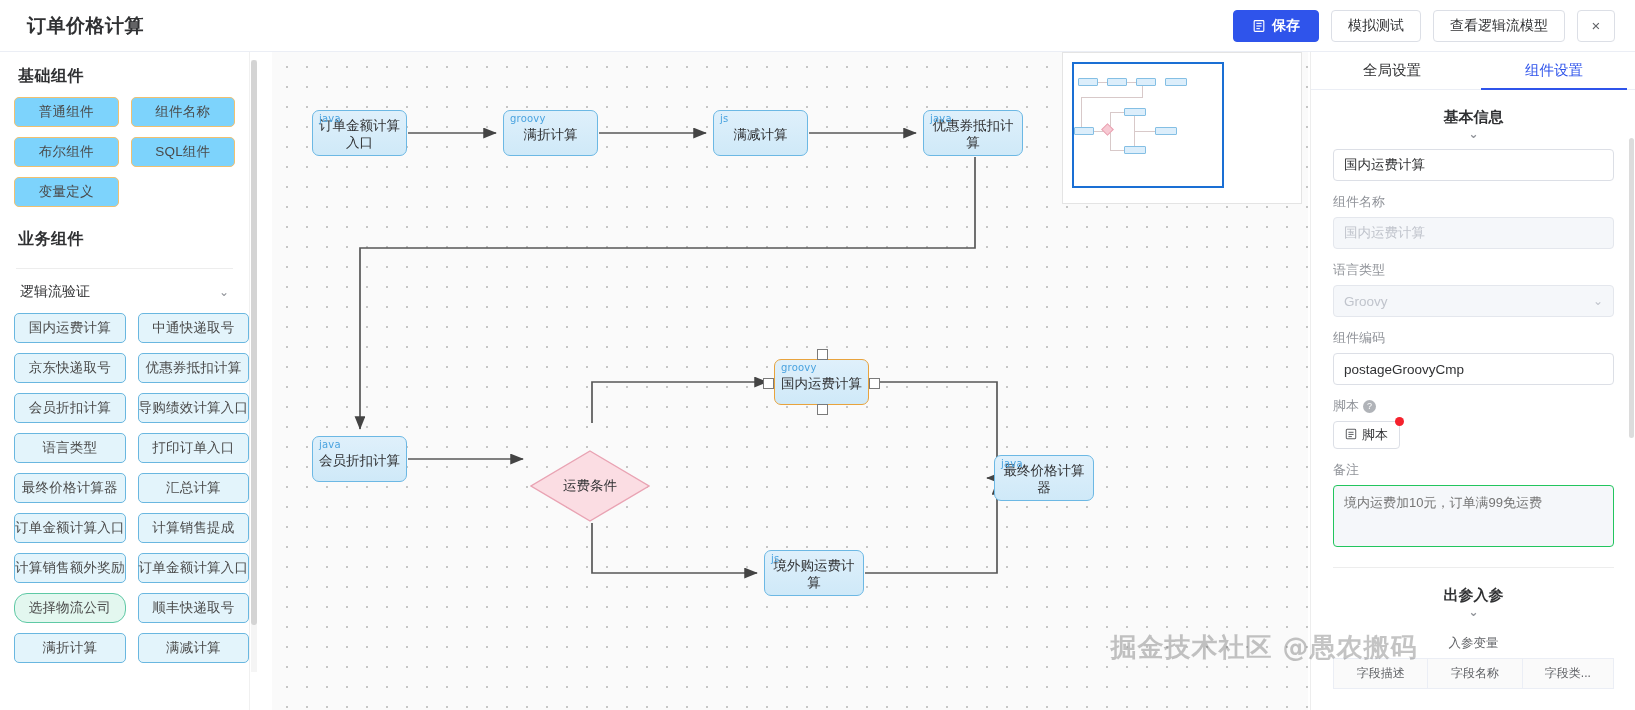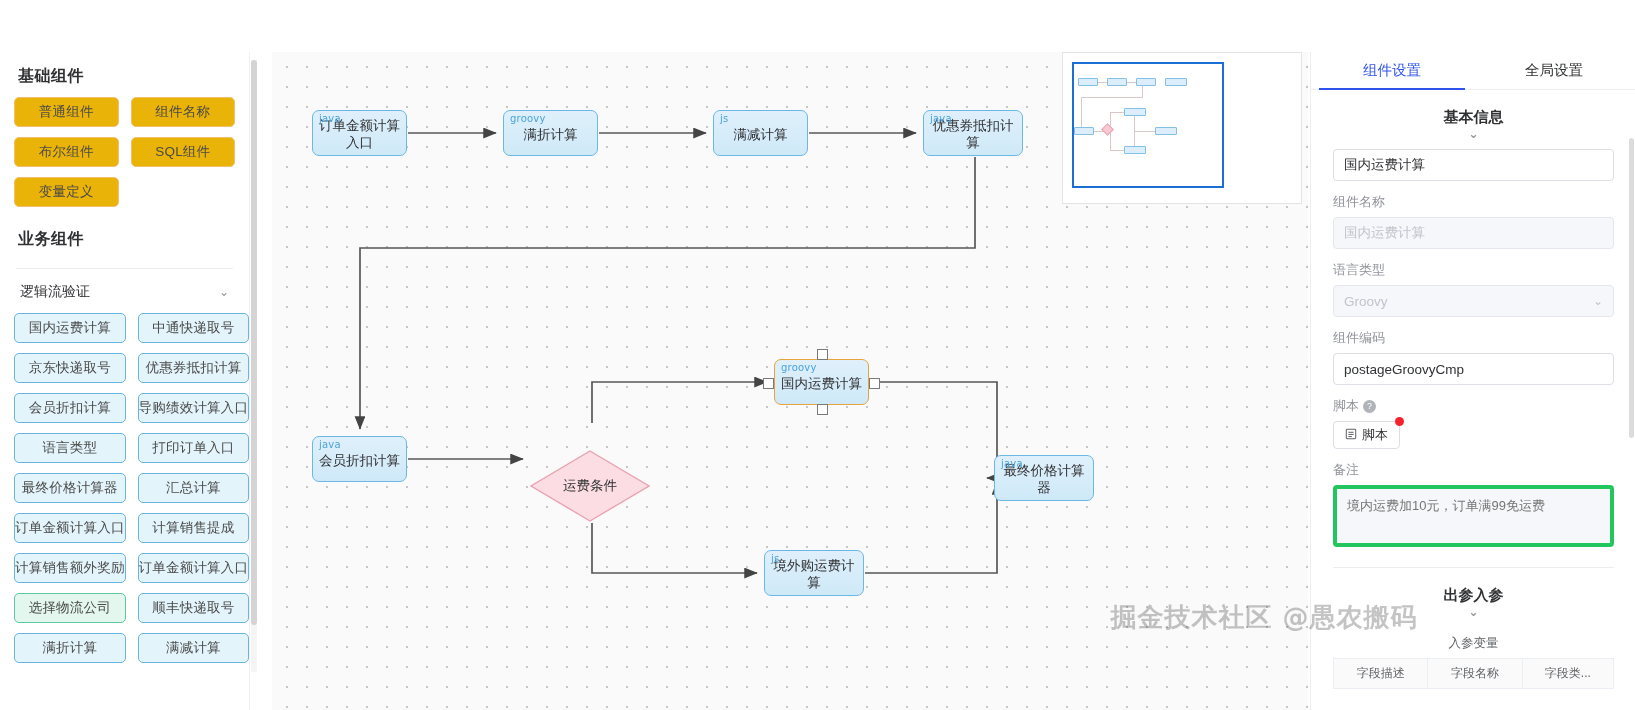--- a/index.html
+++ b/index.html
@@ -49,24 +49,24 @@
   .sb-h {
     font-size: 16px; font-weight: 700; color: #303133;
     padding: 14px 0 10px 4px; letter-spacing: .5px;
   }
   .sb-grid { display: grid; grid-template-columns: 1fr 1fr; gap: 10px 12px; }
   .chip {
     height: 30px; border-radius: 5px; font-size: 13.5px;
     display: flex; align-items: center; justify-content: center;
     cursor: pointer; white-space: nowrap; letter-spacing: .2px;
   }
-  .chip-basic { background: #eab308; border: 1px solid #f0c070; color: #4a4a4a; }
+  .chip-basic { background: #7dd3fc; border: 1px solid #f0c070; color: #4a4a4a; }
   .chip-basic.single { grid-column: 1 / 2; }
   .chip-biz { background: #e3f4fb; border: 1px solid #69b7e0; color: #4a4a4a; }
-  .chip-biz.green { background: #e3f7ef; border-color: #5ec9a5; }
+  .chip-biz.green { background: #e3f7ef; border-color: #5ec9a5; border-radius: 13px; }
   .sb-divider { height: 1px; background: #ededed; margin: 8px 2px 0 2px; }
   .sb-group-head {
     display: flex; align-items: center; justify-content: space-between;
     padding: 14px 6px 12px 6px; font-size: 14px; color: #303133;
     cursor: pointer;
   }
   .chev { color: #909399; font-size: 12px; }
 
   
   .sb-scroll {
@@ -186,53 +186,72 @@
   .script-btn {
     position: relative; display: inline-flex; align-items: center; gap: 5px;
     height: 28px; padding: 0 11px; border: 1px solid #dcdfe6; border-radius: 4px;
     font-size: 13px; color: #303133; background: #fff; cursor: pointer;
   }
   .script-btn .dot {
     position: absolute; right: -5px; top: -5px; width: 9px; height: 9px;
     background: #f5222d; border-radius: 50%;
   }
   .ta {
-    width: 100%; height: 62px; border: 4px solid #22c55e; border-radius: 4px;
+    width: 100%; height: 62px; border: 1px solid #22c55e; border-radius: 4px;
     background: #f5f7fa; color: #c0c4cc; font-size: 13px; padding: 7px 10px;
     resize: none; font-family: "Liberation Sans", sans-serif; line-height: 1.5;
   }
   .hr { height: 1px; background: #ededed; margin: 16px 0 0 0; }
   .subtitle-center {
     text-align: center; font-size: 12.5px; color: #606266; padding: 8px 0 6px;
   }
   .ptable { width: 100%; border-collapse: collapse; }
   .ptable th {
     font-size: 12px; color: #606266; font-weight: 400; background: #fafafa;
     border: 1px solid #ebeef5; height: 30px; padding: 0 6px; white-space: nowrap;
   }
   .rscroll {
     position: absolute; right: 2px; top: 48px; width: 5px; height: 320px;
     background: transparent;
   }
   .rscroll i { display:block; width: 5px; height: 300px; background: #dcdcdc; border-radius: 3px; }
 
   
   .watermark {
-    position: absolute; left: 1264px; top: 600px; z-index: 40;
+    position: absolute; left: 1264px; top: 630px; z-index: 40;
     font-size: 26px; font-weight: 700; color: rgba(60,60,60,.30);
     white-space: nowrap; letter-spacing: 1px; pointer-events: none;
     font-family: "DejaVu Sans", sans-serif;
     transform: translateX(-50%);
   }
 </style>
 </head>
 <body>
 
 <div id="app">
 
+  <div class="header">
+    <div class="header-title">订单价格计算</div>
+    <div class="header-actions">
+      <div class="btn btn-primary">
+        <span class="ic">
+          <svg width="14" height="14" viewBox="0 0 16 16" fill="none" stroke="#ffffff" stroke-width="1.3">
+            <rect x="2.5" y="1.8" width="11" height="12.4" rx="1"></rect>
+            <line x1="5" y1="5" x2="11" y2="5"></line>
+            <line x1="5" y1="8" x2="11" y2="8"></line>
+            <line x1="5" y1="11" x2="9" y2="11"></line>
+          </svg>
+        </span>
+        <span>保存</span>
+      </div>
+      <div class="btn">模拟测试</div>
+      <div class="btn">查看逻辑流模型</div>
+      <div class="btn btn-icon">×</div>
+    </div>
+  </div>
 
   <div class="sidebar">
     <div class="sb-inner">
       <div class="sb-h">基础组件</div>
       <div class="sb-grid" id="basic-grid">
           <div class="chip chip-basic">普通组件</div>
           <div class="chip chip-basic">组件名称</div>
           <div class="chip chip-basic">布尔组件</div>
           <div class="chip chip-basic">SQL组件</div>
           <div class="chip chip-basic single">变量定义</div>
@@ -361,22 +380,22 @@
           <div class="mm-node" style="left:81px; top:63px; width:22px; height:8px;"></div>
           <div class="mm-diamond" style="left:29px; top:61px; width:9px; height:9px;"></div>
         </div>
       </div>
 
     </div>
   </div>
 
   <div class="rpanel">
     <div class="rtabs">
+      <div class="rtab">全局设置</div>
       <div class="rtab active">组件设置</div>
-      <div class="rtab">全局设置</div>
     </div>
 
     <div class="rbody">
       <div class="rsection">
         <div class="sec-head">
           <span>基本信息</span>
           <span class="chev">⌄</span>
         </div>
 
         <input class="inp" value="国内运费计算" style="">

